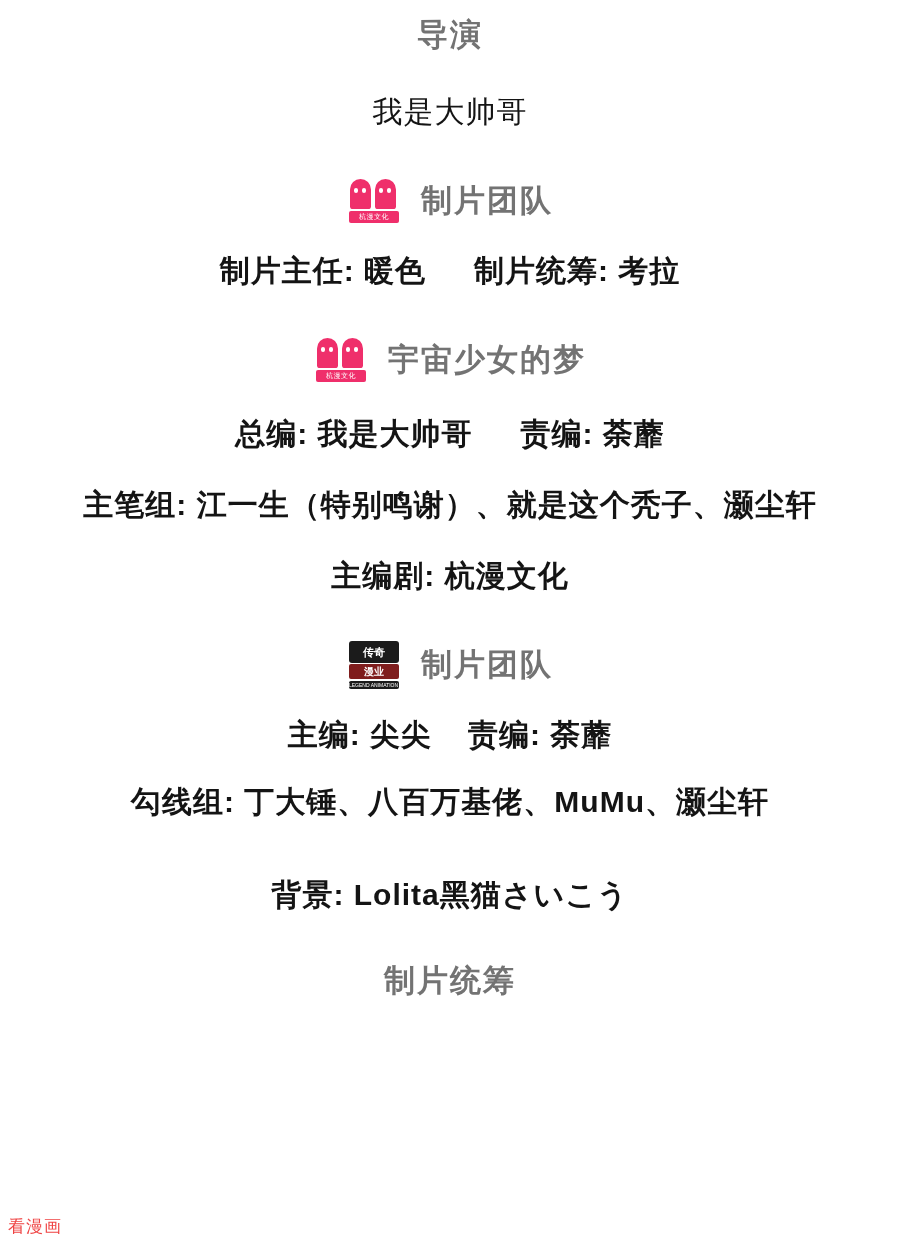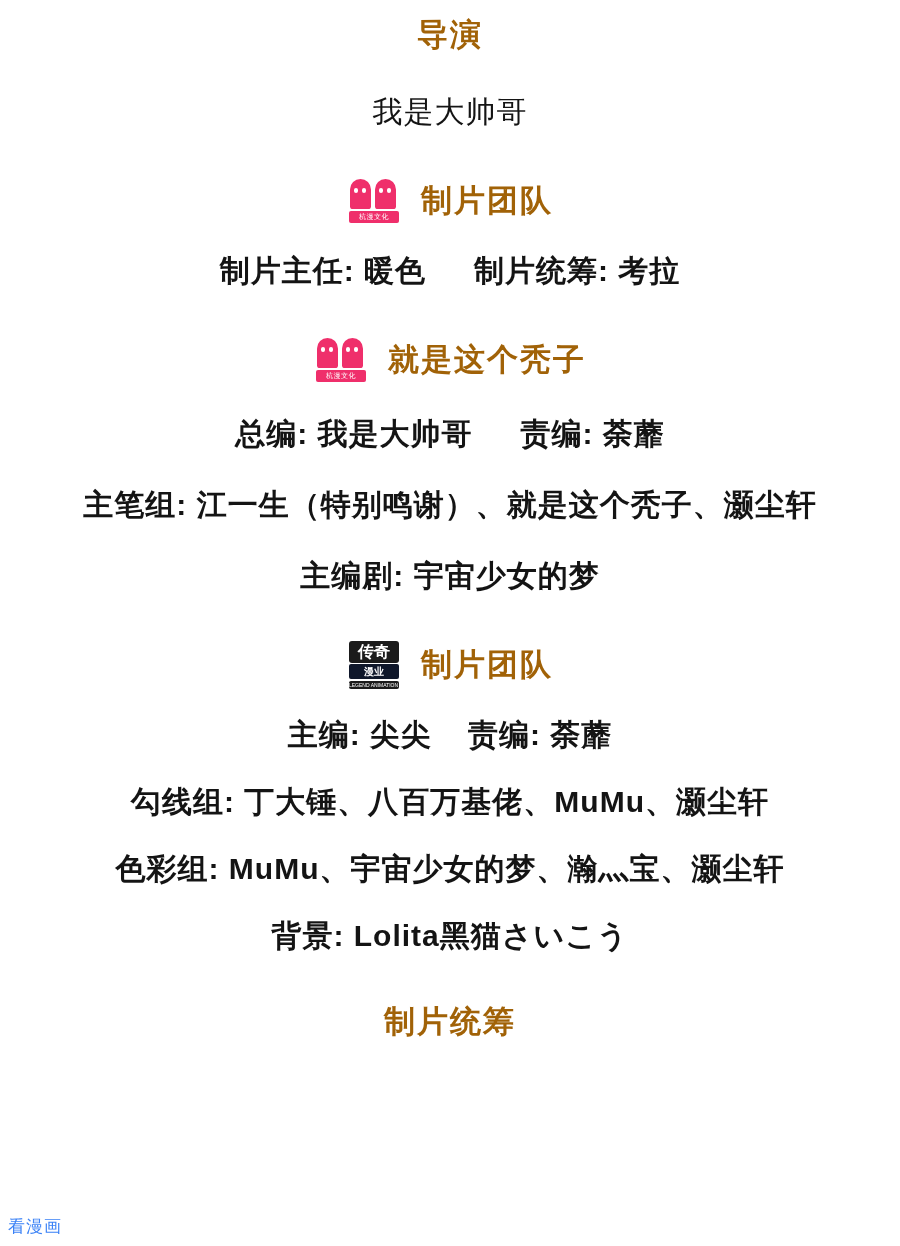--- a/index.html
+++ b/index.html
@@ -19,21 +19,21 @@
     width: 900px;
     height: 1246px;
     position: relative;
     box-sizing: border-box;
     padding-top: 14px;
     display: flex;
     flex-direction: column;
     align-items: center;
   }
   .section-heading {
-    color: #a16207;
+    color: #737373;
     font-weight: bold;
     font-size: 31px;
     letter-spacing: 2px;
     text-align: center;
   }
   .heading-row {
     display: flex;
     align-items: center;
     justify-content: center;
     gap: 20px;
@@ -111,34 +111,34 @@
   }
   .logo-lc .top {
     position: absolute;
     left: 2px;
     top: 0px;
     width: 50px;
     height: 22px;
     background: #1b1b1b;
     border-radius: 3px;
     color: #ffffff;
-    font-size: 16px;
+    font-size: 11px;
     font-weight: bold;
     line-height: 22px;
     text-align: center;
     overflow: hidden;
     white-space: nowrap;
   }
   .logo-lc .mid {
     position: absolute;
     left: 2px;
     top: 23px;
     width: 50px;
     height: 15px;
-    background: #0f172a;
+    background: #7f1d1d;
     border-radius: 2px;
     color: #ffffff;
     font-size: 10px;
     font-weight: bold;
     line-height: 15px;
     text-align: center;
     overflow: hidden;
     white-space: nowrap;
   }
   .logo-lc .bot {
@@ -154,21 +154,21 @@
     line-height: 8px;
     text-align: center;
     overflow: hidden;
     white-space: nowrap;
   }
   .watermark {
     position: absolute;
     left: 8px;
     bottom: 8px;
     font-size: 17px;
-    color: #3b82f6;
+    color: #ef4444;
     letter-spacing: 1px;
   }
   .sp-26 { height: 26px; }
   .sp-30 { height: 30px; }
   .sp-36 { height: 36px; }
   .sp-44 { height: 44px; }
 </style>
 </head>
 <body>
 
@@ -195,34 +195,34 @@
   </div>
 
   <div class="sp-44"></div>
 
   <div class="heading-row">
     <span class="logo logo-hm">
       <span class="fig l"></span>
       <span class="fig r"></span>
       <span class="bar">杭漫文化</span>
     </span>
-    <span class="section-heading">就是这个秃子</span>
+    <span class="section-heading">宇宙少女的梦</span>
   </div>
   <div class="sp-30"></div>
   <div class="row">
     <span class="line bold">总编: 我是大帅哥</span>
     <span class="line bold">责编: 荼蘼</span>
   </div>
   <div class="sp-30"></div>
   <div class="row">
     <span class="line bold">主笔组: 江一生（特别鸣谢）、就是这个秃子、灏尘轩</span>
   </div>
   <div class="sp-30"></div>
   <div class="row">
-    <span class="line bold">主编剧: 宇宙少女的梦</span>
+    <span class="line bold">主编剧: 杭漫文化</span>
   </div>
 
   <div class="sp-44"></div>
 
   <div class="heading-row">
     <span class="logo logo-lc">
       <span class="top">传奇</span>
       <span class="mid">漫业</span>
       <span class="bot">LEGEND ANIMATION INDUSTRY</span>
     </span>
@@ -231,23 +231,20 @@
   <div class="sp-26"></div>
   <div class="row tight">
     <span class="line bold">主编: 尖尖</span>
     <span class="line bold">责编: 荼蘼</span>
   </div>
   <div class="sp-26"></div>
   <div class="row">
     <span class="line bold">勾线组: 丁大锤、八百万基佬、MuMu、灏尘轩</span>
   </div>
   <div class="sp-26"></div>
-  <div class="row">
-    <span class="line bold">色彩组: MuMu、宇宙少女的梦、瀚灬宝、灏尘轩</span>
-  </div>
   <div class="sp-26"></div>
   <div class="row">
     <span class="line bold">背景: Lolita黑猫さいこう</span>
   </div>
 
   <div class="sp-44"></div>
 
   <div class="section-heading">制片统筹</div>
   <div class="sp-36"></div>
 

